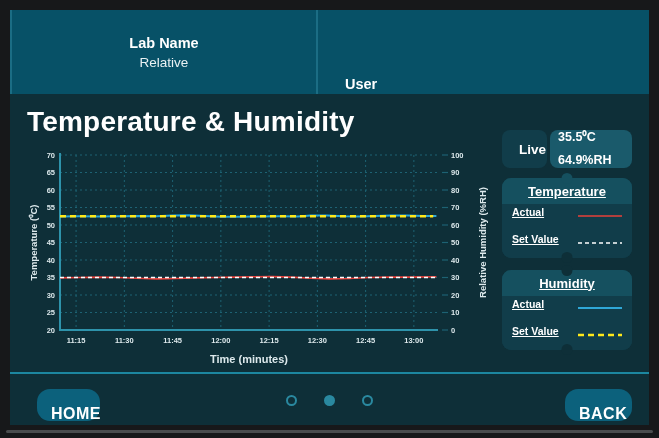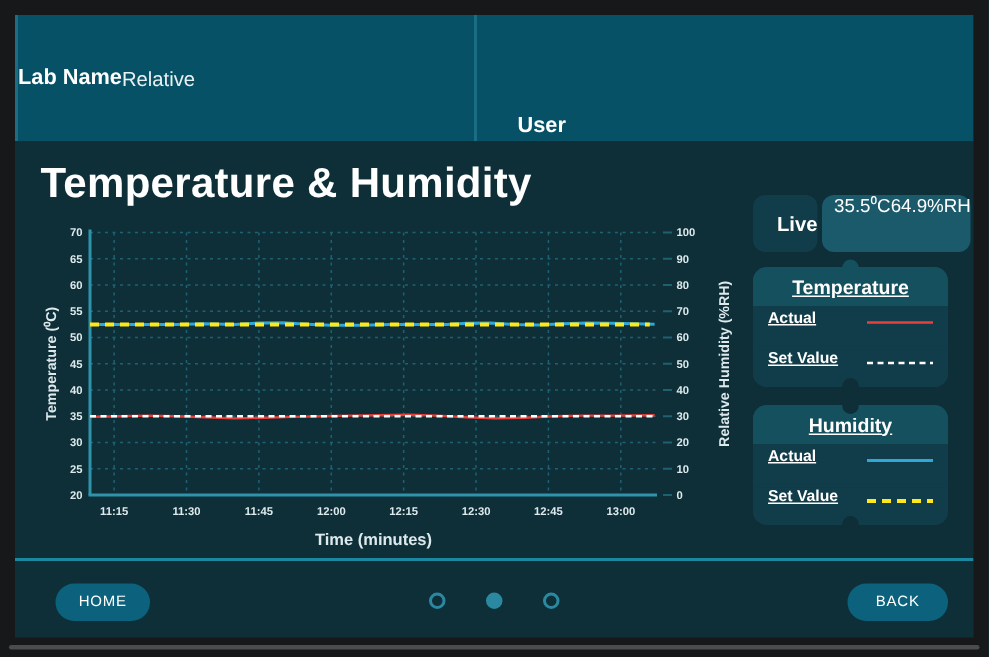--- a/index.html
+++ b/index.html
@@ -12,55 +12,55 @@
   *{margin:0;padding:0;box-sizing:border-box;}
   html,body{width:659px;height:438px;overflow:hidden;}
   body{background:var(--frame-bg);font-family:"Liberation Sans",sans-serif;color:var(--text);position:relative;}
   .frame-edge{position:absolute;left:6px;right:6px;bottom:5px;height:3px;background:var(--frame-edge);border-radius:2px;}
   .screen{position:absolute;left:10px;top:10px;width:639px;height:415px;background:var(--body-bg);overflow:hidden;}
 
   
   .header{position:absolute;left:0;top:0;width:639px;height:84px;background:var(--header-bg);display:flex;}
   .hcell{position:relative;height:100%;}
   .hcell-datetime{width:161px;padding:8px 0 0 17px;}
-  .hcell-lab{width:304px;display:flex;align-items:center;}
+  .hcell-lab{width:304px;display:flex;flex-direction:column;align-items:center;justify-content:center;}
   .hcell-user{width:174px;display:flex;flex-direction:column;justify-content:flex-end;padding-left:27px;}
   .vdiv{width:2px;height:100%;background:#1b6d84;}
   .hlabel{font-weight:bold;font-size:12.5px;line-height:16px;}
   .hvalue{font-size:12.5px;line-height:16px;color:#e9f1f3;}
   .hlabel.big{font-size:14.5px;line-height:20px;}
   .hvalue.big{font-size:13.5px;line-height:19px;}
 
   
   .page-title{position:absolute;left:17px;top:96px;font-size:28px;font-weight:bold;letter-spacing:.2px;}
 
   
   #chart-svg{position:absolute;left:17px;top:129px;}
 
   
   .live-row{position:absolute;left:492px;top:120px;width:130px;height:38px;display:flex;gap:3px;}
   .live-chip{width:45px;background:var(--panel-row);border-radius:8px;display:flex;align-items:center;justify-content:center;font-weight:bold;font-size:13.5px;padding-left:16px;}
-  .live-values{flex:1;background:var(--live-value);border-radius:8px;display:flex;flex-direction:row;justify-content:space-between;padding-left:8px;font-weight:normal;font-size:12.5px;line-height:15px;}
+  .live-values{flex:1;background:var(--live-value);border-radius:8px;display:flex;flex-direction:column;justify-content:space-between;padding-left:8px;font-weight:bold;font-size:12.5px;line-height:15px;}
 
   .panel{position:absolute;left:492px;width:130px;height:80px;border-radius:9px;overflow:visible;background:var(--panel-row);text-decoration:underline;}
   .panel-temperature{top:168px;}
   .panel-humidity{top:260px;}
   .panel::before{content:"";position:absolute;left:50%;transform:translateX(-50%);width:11px;height:11px;border-radius:50%;top:-5px;}
   .panel-temperature::before{background:var(--panel-head);}
   .panel-humidity::before{background:var(--body-bg);}
   .panel::after{content:"";position:absolute;left:50%;transform:translateX(-50%);width:11px;height:11px;border-radius:50%;background:var(--body-bg);bottom:-5px;}
   .panel-title{height:26px;background:var(--panel-head);border-radius:9px 9px 0 0;display:flex;align-items:center;justify-content:center;font-weight:bold;font-size:13px;}
   .prow{height:25px;margin-top:2px;background:var(--panel-row);display:flex;justify-content:space-between;padding:0 10px 0 10px;}
   .prow:last-child{border-radius:0 0 9px 9px;}
   .plabel{font-weight:bold;font-size:10.5px;}
   .sample{width:44px;height:8px;display:block;}
 
   
   .footer-divider{position:absolute;left:0;top:362px;width:639px;height:2px;background:var(--divider);}
-  .btn{position:absolute;top:379px;height:25px;background:var(--button-bg);border:none;border-radius:13px;color:var(--text);font-family:"Liberation Sans",sans-serif;font-weight:normal;font-size:10px;letter-spacing:.5px;padding:3px 14px;cursor:pointer;}
+  .btn{position:absolute;top:379px;height:25px;background:var(--button-bg);border:none;border-radius:13px;color:var(--text);font-family:"Liberation Sans",sans-serif;font-weight:bold;font-size:16px;letter-spacing:.5px;padding:16px 14px;cursor:pointer;}
   .btn-home{left:27px;width:63px;}
   .btn-back{left:555px;width:67px;}
   .dots{position:absolute;left:0;top:385px;width:639px;display:flex;justify-content:center;gap:27px;}
   .dot{width:11px;height:11px;border-radius:50%;border:2px solid var(--dot);background:transparent;}
   .dot.active{background:var(--dot);border-color:var(--dot);}
 </style>
 </head>
 <body>
 
 <div class="screen">

